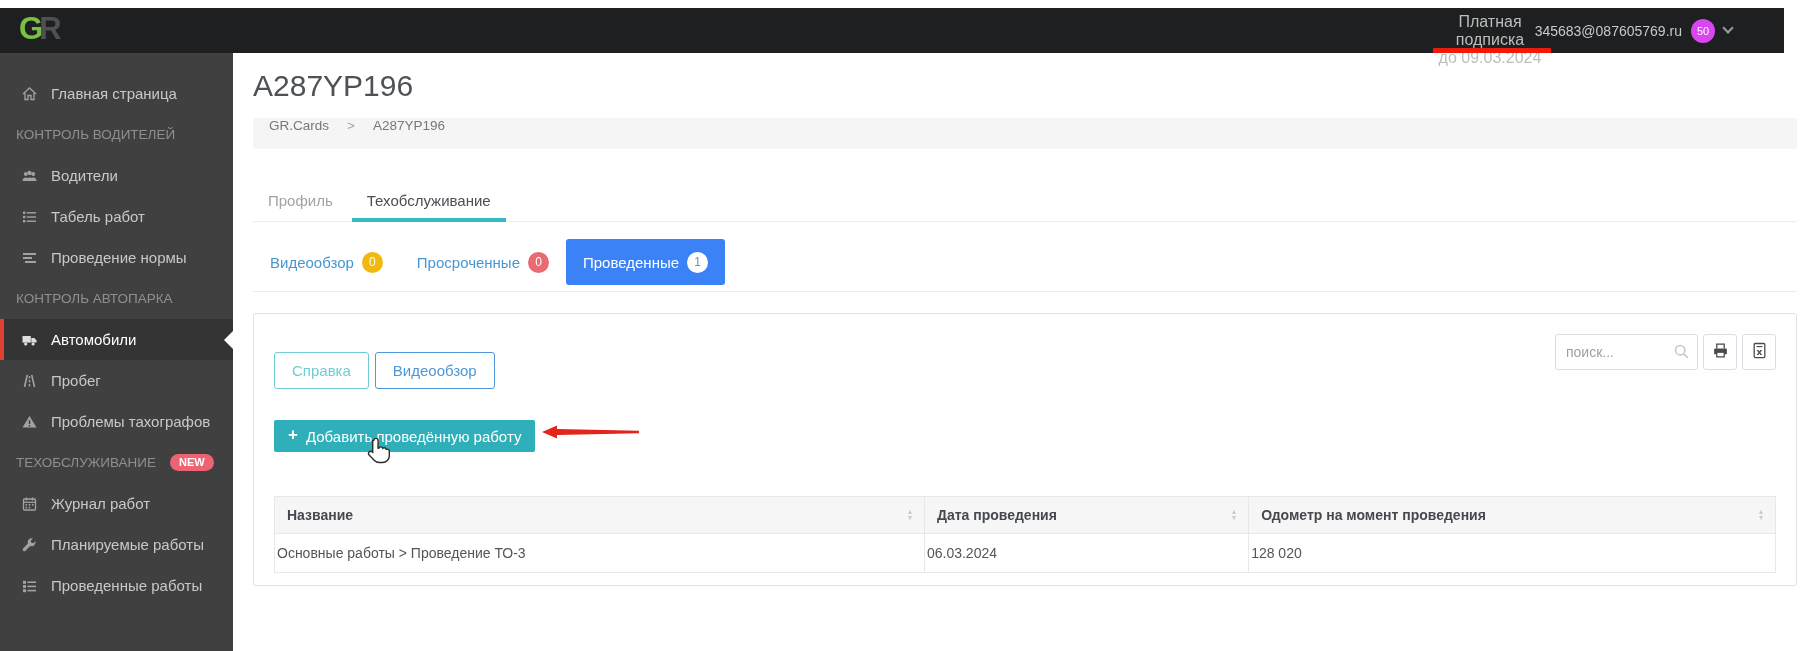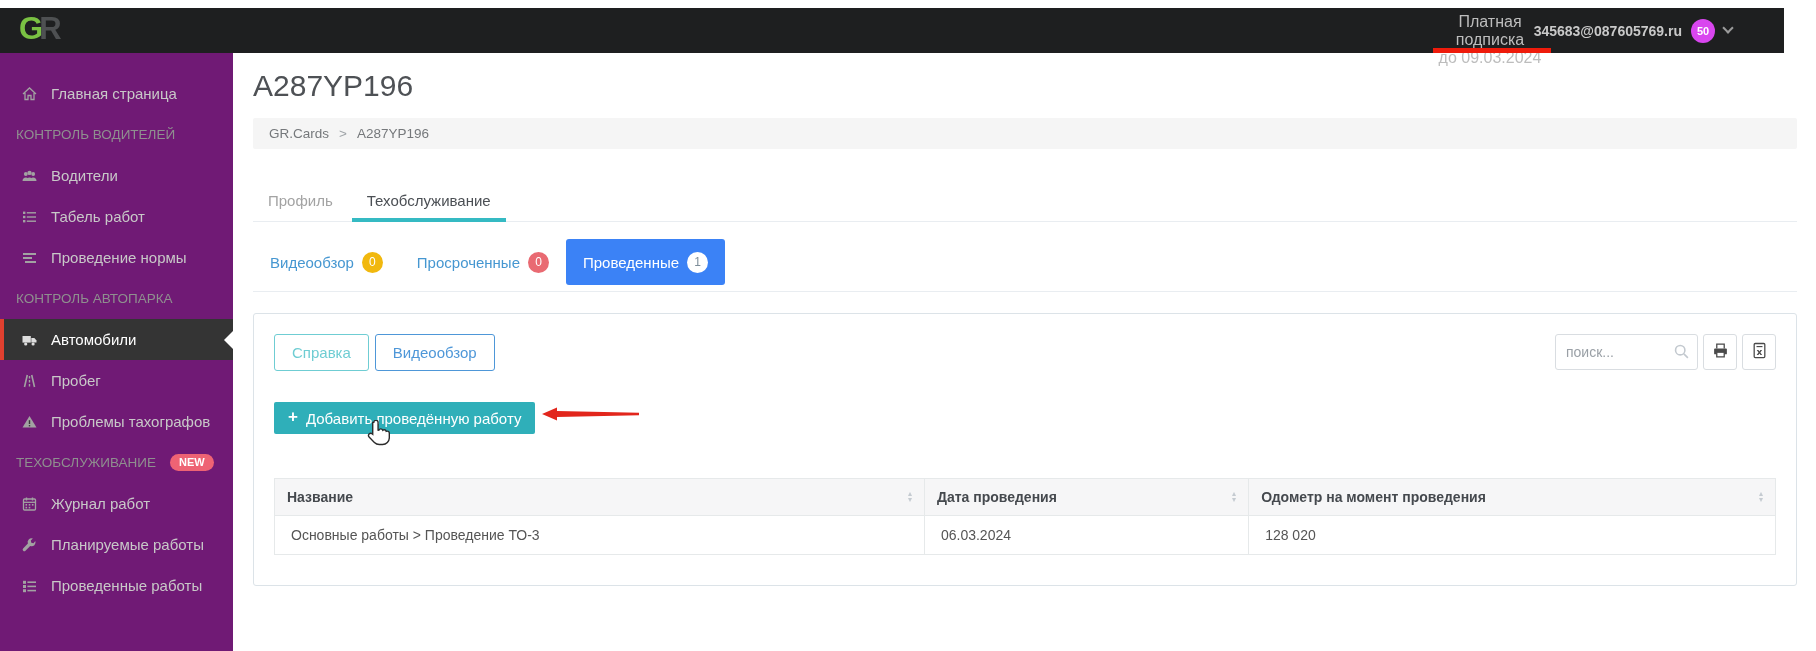--- a/index.html
+++ b/index.html
@@ -8,46 +8,46 @@
 
   
   .topbar { position:absolute; left:0; top:8px; width:1784px; height:45px; background:#1e1f20; z-index:5; }
   .logo { position:absolute; left:19px; top:3px; font-size:31px; font-weight:bold; letter-spacing:-4px; }
   .logo .g { color:#7ac143; }
   .logo .r { color:#4e5052; }
   .subscription { position:absolute; right:228px; top:5px; width:132px; text-align:center;
     color:#bdbdbd; font-size:16px; line-height:18px; }
   .sub-underline { position:absolute; right:233px; top:40px; width:118px; height:5px; background:#ee1b0b; }
   .account { position:absolute; right:52px; top:0; height:45px; display:flex; align-items:center; gap:9px;
-    color:#c9c9c9; font-size:14px; cursor:pointer;font-weight:bold; }
+    color:#c9c9c9; font-size:14px; cursor:pointer; }
   .acct-badge { width:24px; height:24px; border-radius:50%; background:#d946ef; color:#fff;
     font-size:11px; display:flex; align-items:center; justify-content:center; }
   .chev { width:8px; height:8px; border-right:2px solid #9b9b9b; border-bottom:2px solid #9b9b9b;
     transform:rotate(45deg); margin-top:-5px; }
 
   
-  .sidebar { position:absolute; left:0; top:45px; width:233px; height:606px; background:#701a75; padding-top:28px; }
+  .sidebar { position:absolute; left:0; top:45px; width:233px; height:606px; background:#404040; padding-top:28px; }
   .side-item, .side-section { height:41px; display:flex; align-items:center; position:relative; font-size:15px; }
   .side-item { padding-left:21px; gap:13px; color:#c8c8c8; cursor:pointer; }
   .side-section { padding-left:16px; gap:10px; color:#8f8f8f; font-size:13.5px; }
   .sicon { width:17px; display:flex; justify-content:center; }
   .pill { margin-left:auto; margin-right:15px; background:#ee6374; color:#fff; font-size:11px; font-weight:bold;
     border-radius:10px; padding:3px 9px; line-height:1; }
   .pill.inline { margin-left:4px; }
   .side-item.active { background:#343434; color:#fff; }
   .side-item.active::before { content:""; position:absolute; left:0; top:0; bottom:0; width:4px; background:#e0402f; }
   .side-item.active::after { content:""; position:absolute; right:0; top:50%; margin-top:-9px;
     border:9px solid transparent; border-right-color:#fff; }
 
   
   .main { position:absolute; left:233px; top:45px; width:1583px; height:606px; background:#fff; }
   .content { padding:0 19px 0 20px; }
   .page-title { margin-top:23px; font-size:30px; font-weight:400; color:#4e5155; line-height:36px; }
   .breadcrumb { margin-top:14px; height:31px; background:#f5f5f5; border-radius:2px; display:flex;
-    align-items:center; padding:0 16px; gap:10px; font-size:13.5px; color:#75787b; }
+    align-items:flex-start; padding:0 16px; gap:18px; font-size:13.5px; color:#75787b; }
   .crumb-sep { color:#9fa4a8; }
 
   .tabs { margin-top:30px; display:flex; border-bottom:1px solid #e9edf1; height:43px; }
   .tab { padding:0 15px; font-size:15px; color:#a3a3a3; display:flex; align-items:center; position:relative;
     cursor:pointer; margin-right:4px; }
   .tab.active { color:#4b4f54; }
   .tab.active::after { content:""; position:absolute; left:0; right:0; bottom:-1px; height:4px; background:#35bac3; }
 
   .subtabs { margin-top:17px; display:flex; align-items:center; height:46px; }
   .subtab { display:flex; align-items:center; gap:8px; padding:0 17px; height:46px; font-size:15px;
@@ -58,21 +58,21 @@
   .cnt.red { background:#e96a72; }
   .subtab.active { background:#3b82f6; color:#fff; }
   .subtab.active .cnt { background:#fff; color:#7d8d99; }
   .rule { border-bottom:1px solid #e9edf1; margin-top:6px; }
 
   .panel { margin-top:21px; border:1px solid #dce3e8; border-radius:3px; padding:20px; height:273px; }
   .panel-row1 { display:flex; justify-content:space-between; align-items:flex-start; }
   .btn-group { display:flex; gap:6px; }
   .btn-outline { height:37px; padding:0 17px; background:#fff; border:1px solid; border-radius:3px;
     font-size:15px; display:flex; align-items:center; cursor:pointer;
-    font-family:"Liberation Sans","DejaVu Sans",sans-serif; }
+    font-family:"Liberation Sans","DejaVu Sans",sans-serif;margin-top:18px; }
   .btn-help { border-color:#6fcdd3; color:#6fcdd3; }
   .btn-video { border-color:#4e97d8; color:#4e97d8; }
   .search-group { display:flex; gap:5px; }
   .search-wrap { position:relative; }
   .search-input { width:143px; height:36px; border:1px solid #d9dde1; border-radius:3px;
     padding:0 32px 0 10px; font-size:14px; color:#6b6f73; outline:none;
     font-family:"Liberation Sans","DejaVu Sans",sans-serif; }
   .search-input::placeholder { color:#9aa0a6; }
   .search-ico { position:absolute; right:8px; top:9px; }
   .icon-btn { width:34px; height:36px; border:1px solid #d9dde1; border-radius:3px; background:#fff;
@@ -82,21 +82,21 @@
   .btn-add { height:32px; background:#2fafb9; color:#fff; border:none; border-radius:2px; padding:0 14px;
     font-size:15px; display:flex; align-items:center; gap:8px; cursor:pointer;
     font-family:"Liberation Sans","DejaVu Sans",sans-serif; }
   .btn-add .plus { font-weight:bold; font-size:17px; margin-top:-2px; }
   .annot-arrow { margin-left:7px; margin-top:-4px; }
   .cursor-hand { position:absolute; left:90px; top:18px; }
 
   table.works { margin-top:44px; width:100%; border-collapse:collapse; font-size:14px; table-layout:fixed; }
   .works th { background:#f6f6f7; border:1px solid #e6e9ea; text-align:left; font-weight:bold;
     color:#45494e; padding:10px 12px; cursor:pointer; }
-  .works td { border:1px solid #e6e9ea; padding:11px 16px; color:#555; background:#fff; }
+  .works td { border:1px solid #e6e9ea; padding:11px 2px; color:#555; background:#fff; }
   .col-name { width:43.3%; } .col-date { width:21.6%; } .col-odo { width:35.1%; }
   .th-inner { display:flex; align-items:center; justify-content:space-between; }
   .sort { display:flex; flex-direction:column; color:#c5cbd1; font-size:8px; line-height:6px;
     font-family:"DejaVu Sans",sans-serif; }
   .sort::before { content:"▴"; }
   .sort::after { content:"▾"; }
 </style>
 </head>
 <body>
 

